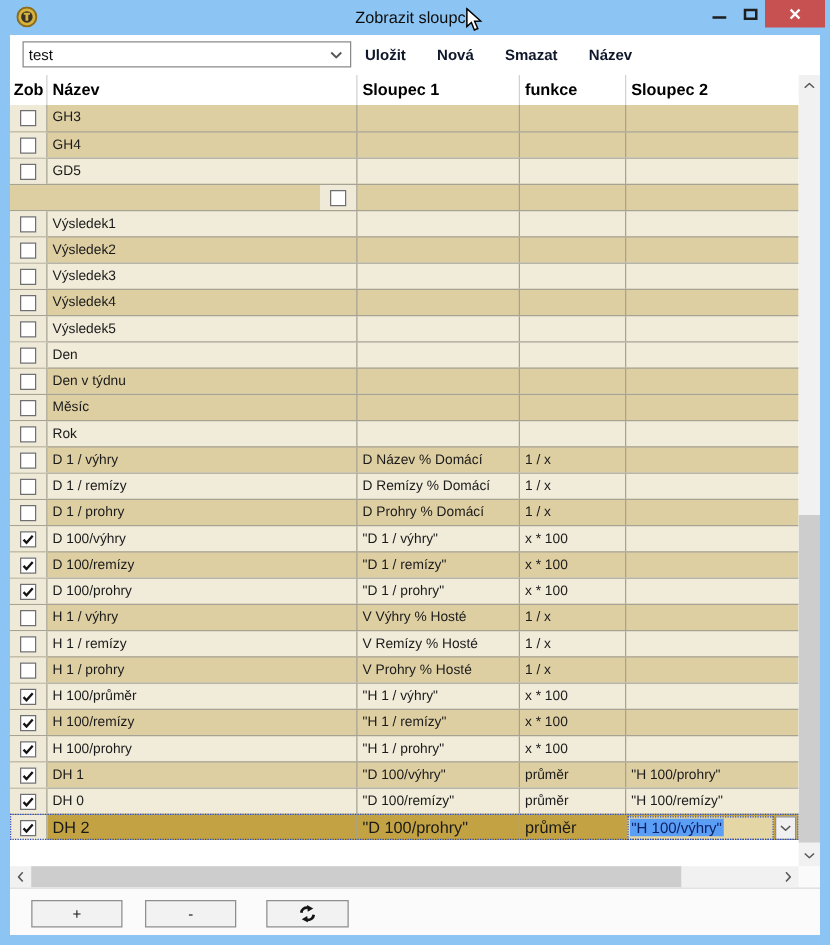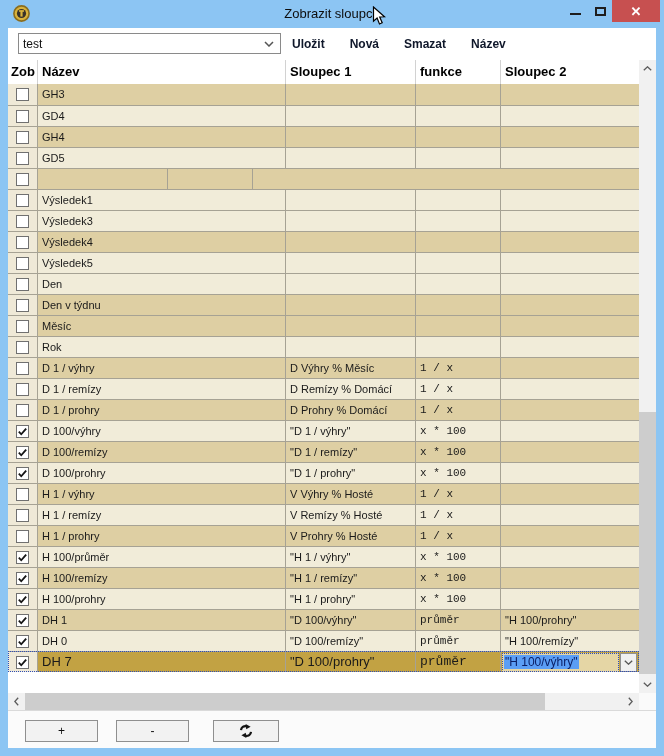--- a/index.html
+++ b/index.html
@@ -40,28 +40,28 @@
   .hc { border-right:1px solid #d2d2d2; font-weight:bold; font-size:13px; color:#000;
         padding:4px 0 0 4px; white-space:nowrap; overflow:hidden; }
   .hc0 { width:30px; padding-left:3px; }
   .hc1 { width:248px; }
   .hc2 { width:130px; }
   .hc3 { width:85px; }
   .hc4 { width:138px; border-right:none; }
 
   .trow { display:flex; height:21px; border-top:1px solid #a6a294; }
   .trow:first-child { border-top:none; }
-  .trow.odd  { background:#decfa3; }
+  .trow.odd  { background:#decfa3;justify-content:flex-end; }
   .trow.even { background:#f1ecd9; }
   .cc { border-right:1px solid #a6a294; font-size:11px; color:#1a1a1a; padding:4px 0 0 4px;
         white-space:nowrap; overflow:hidden; }
   .cc0 { width:30px; background:#efe9d7; display:flex; align-items:center; justify-content:center; padding:0; }
   .cc1 { width:248px; }
   .cc2 { width:130px; }
-  .cc3 { width:85px;font-family:Liberation Mono, monospace; }
+  .cc3 { width:85px; }
   .cc4 { width:138px; border-right:none; }
   .checkbox { width:13px; height:13px; background:#ffffff; border:1px solid #707070;
               display:flex; align-items:center; justify-content:center; }
 
   .trow.selected { background:#c2a243; outline:1px dotted #2d4db8; outline-offset:-1px; }
   .trow.selected .cc { font-size:13px; padding-top:2px; }
   .trow.selected .cc0 { background:#efe9d7; padding:0; }
   .trow.selected .cc4 { display:flex; align-items:center; padding:0 0 0 1px; }
   .combo-field { display:flex; align-items:center; width:117px; height:19px;
                  border:1px dotted #2d4db8; background:#e5d6a5; padding:0 1px; overflow:hidden; }
@@ -146,29 +146,20 @@
       <div class="tbody">
           <div class="trow odd">
             <div class="cc cc0">
               <span class="checkbox"></span>
             </div>
             <div class="cc cc1">GH3</div>
             <div class="cc cc2"></div>
             <div class="cc cc3"></div>
             <div class="cc cc4"></div>
           </div>
-          <div class="trow even">
-            <div class="cc cc0">
-              <span class="checkbox"></span>
-            </div>
-            <div class="cc cc1">GD4</div>
-            <div class="cc cc2"></div>
-            <div class="cc cc3"></div>
-            <div class="cc cc4"></div>
-          </div>
           <div class="trow odd">
             <div class="cc cc0">
               <span class="checkbox"></span>
             </div>
             <div class="cc cc1">GH4</div>
             <div class="cc cc2"></div>
             <div class="cc cc3"></div>
             <div class="cc cc4"></div>
           </div>
           <div class="trow even">
@@ -190,20 +181,29 @@
           </div>
           <div class="trow even">
             <div class="cc cc0">
               <span class="checkbox"></span>
             </div>
             <div class="cc cc1">Výsledek1</div>
             <div class="cc cc2"></div>
             <div class="cc cc3"></div>
             <div class="cc cc4"></div>
           </div>
+          <div class="trow odd">
+            <div class="cc cc0">
+              <span class="checkbox"></span>
+            </div>
+            <div class="cc cc1">Výsledek2</div>
+            <div class="cc cc2"></div>
+            <div class="cc cc3"></div>
+            <div class="cc cc4"></div>
+          </div>
           <div class="trow even">
             <div class="cc cc0">
               <span class="checkbox"></span>
             </div>
             <div class="cc cc1">Výsledek3</div>
             <div class="cc cc2"></div>
             <div class="cc cc3"></div>
             <div class="cc cc4"></div>
           </div>
           <div class="trow odd">
@@ -258,21 +258,21 @@
             <div class="cc cc1">Rok</div>
             <div class="cc cc2"></div>
             <div class="cc cc3"></div>
             <div class="cc cc4"></div>
           </div>
           <div class="trow odd">
             <div class="cc cc0">
               <span class="checkbox"></span>
             </div>
             <div class="cc cc1">D 1 / výhry</div>
-            <div class="cc cc2">D Výhry % Měsíc</div>
+            <div class="cc cc2">D Název % Domácí</div>
             <div class="cc cc3">1 / x</div>
             <div class="cc cc4"></div>
           </div>
           <div class="trow even">
             <div class="cc cc0">
               <span class="checkbox"></span>
             </div>
             <div class="cc cc1">D 1 / remízy</div>
             <div class="cc cc2">D Remízy % Domácí</div>
             <div class="cc cc3">1 / x</div>
@@ -419,21 +419,21 @@
             <div class="cc cc4">"H 100/remízy"</div>
           </div>
           <div class="trow odd selected">
             <div class="cc cc0">
               <span class="checkbox">
                 <svg width="11" height="11" viewBox="0 0 12 12">
                   <path d="M2 6.2 L4.6 9 L10 2.8" fill="none" stroke="#141414" stroke-width="2"></path>
                 </svg>
               </span>
             </div>
-            <div class="cc cc1">DH 7</div>
+            <div class="cc cc1">DH 2</div>
             <div class="cc cc2">"D 100/prohry"</div>
             <div class="cc cc3">průměr</div>
             <div class="cc cc4">
               <div class="combo-field">
                 <span class="sel-text">"H 100/výhry"</span>
               </div>
               <div class="cell-combo-btn">
                 <svg width="9" height="5" viewBox="0 0 9 5">
                   <polyline points="0.8,0.8 4.5,4.2 8.2,0.8" fill="none" stroke="#555555" stroke-width="1.3"></polyline>
                 </svg>

